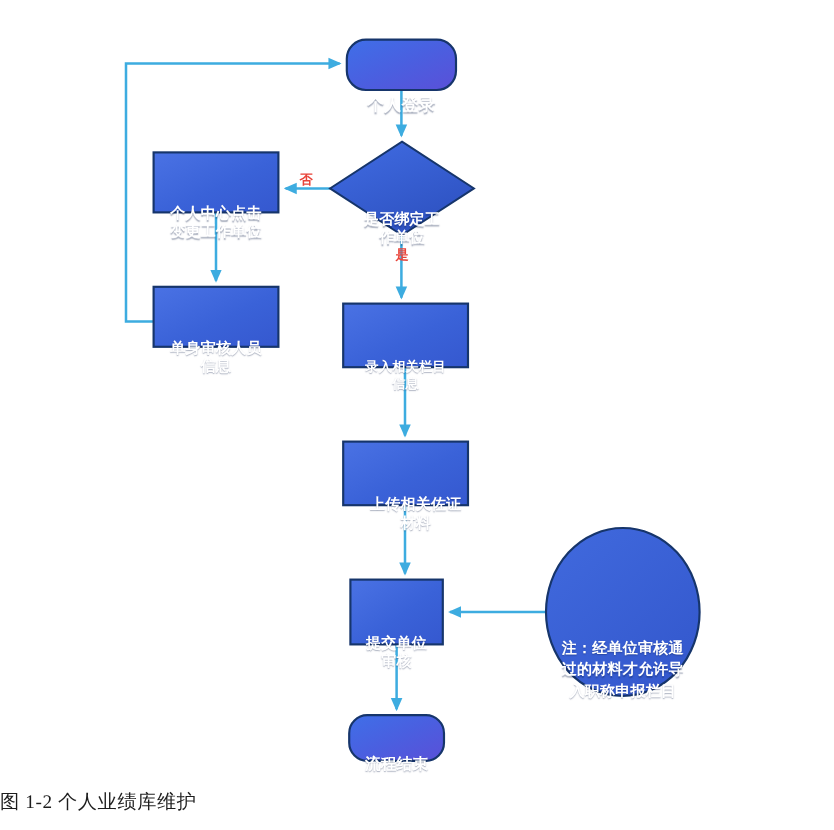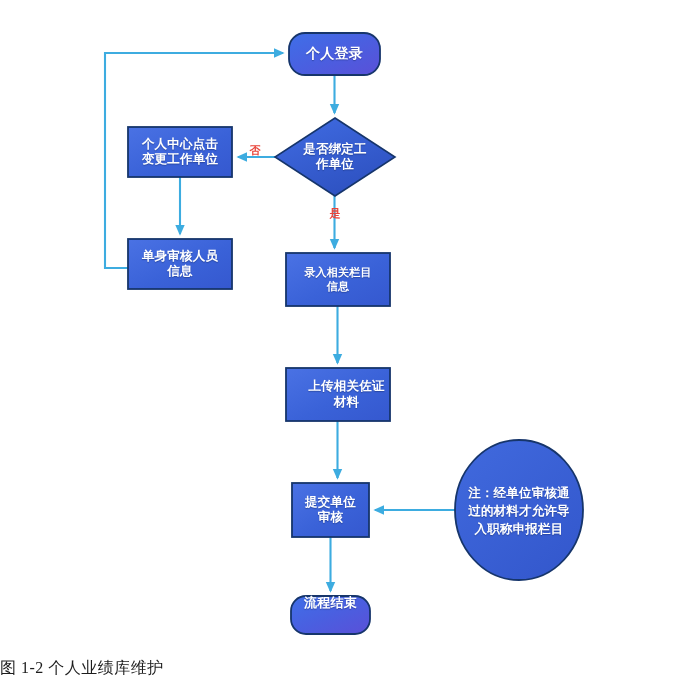--- a/index.html
+++ b/index.html
@@ -28,20 +28,21 @@
     align-items: center;
     justify-content: center;
     text-align: center;
     color: #ffffff;
     font-weight: bold;
     line-height: 1.22;
     letter-spacing: 0.2px;
     pointer-events: none;
     white-space: pre-line;
     text-shadow: 0 1px 1px rgba(10,25,70,0.35);
+    margin-top: 34px;
   }
   .edge-label {
     position: absolute;
     color: #e8443a;
     font-weight: bold;
     font-size: 11px;
     line-height: 1;
     text-align: center;
     pointer-events: none;
   }
@@ -140,21 +141,21 @@
 
   <div class="node-label" style="left:286px;top:253px;width:104px;height:53px;font-size:11px;">录入相关栏目
 信息</div>
 
   <div class="node-label" style="left:286px;top:368px;width:121px;height:53px;font-size:12.5px;">上传相关佐证
 材料</div>
 
   <div class="node-label" style="left:292px;top:483px;width:77px;height:54px;font-size:12.5px;">提交单位
 审核</div>
 
-  <div class="node-label" style="left:455px;top:441px;width:128px;height:140px;font-size:12.5px;line-height:1.45;">注：经单位审核通
+  <div class="node-label" style="left:455px;top:454px;width:128px;height:140px;font-size:12.5px;line-height:1.45;">注：经单位审核通
 过的材料才允许导
 入职称申报栏目</div>
 
   <div class="node-label" style="left:291px;top:584px;width:79px;height:38px;font-size:13px;">流程结束</div>
 
   <div class="edge-label" style="left:248px;top:145px;width:14px;">否</div>
 
   <div class="edge-label" style="left:328px;top:208px;width:14px;">是</div>
 
   <div id="caption">图 1-2 个人业绩库维护</div>

